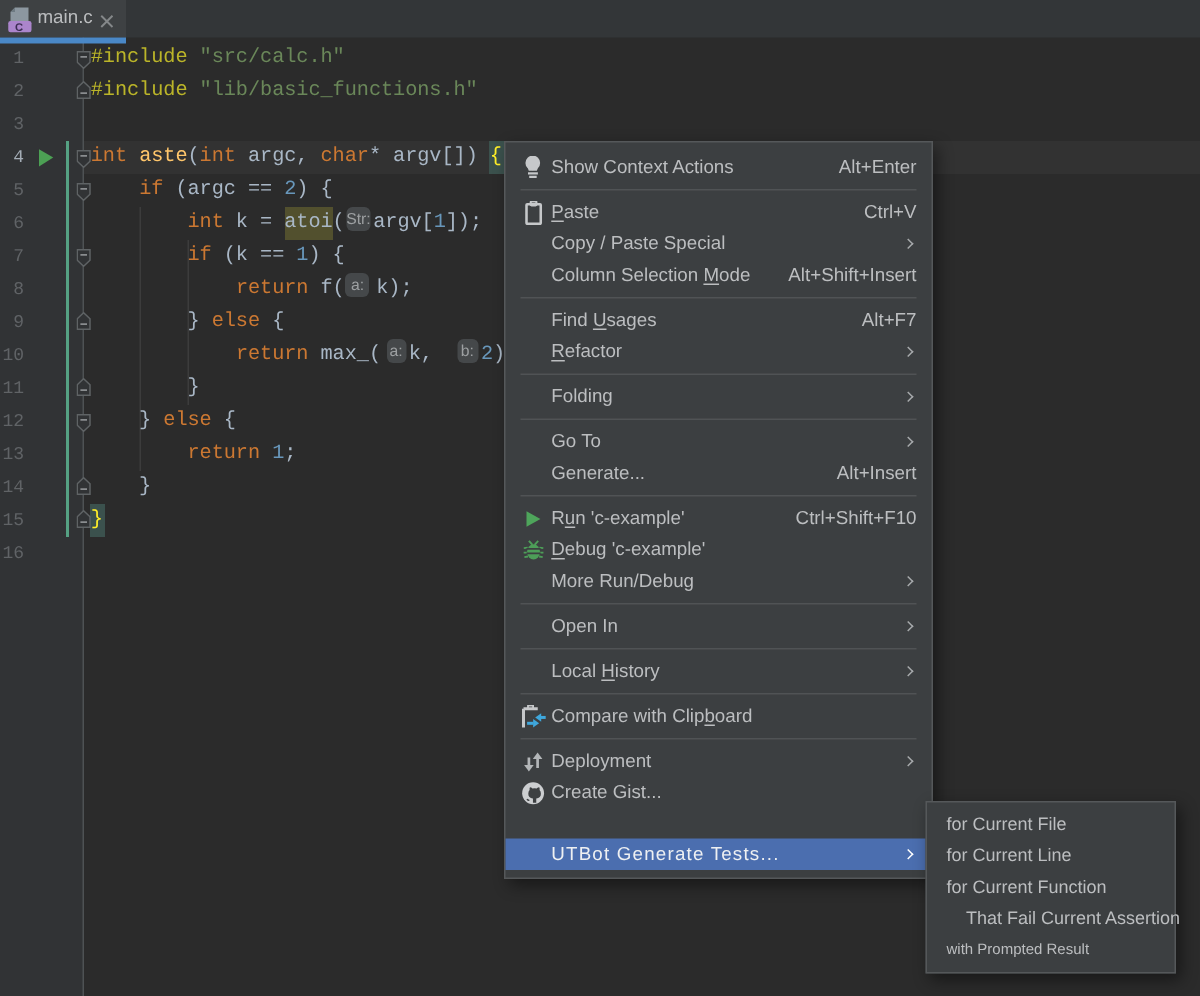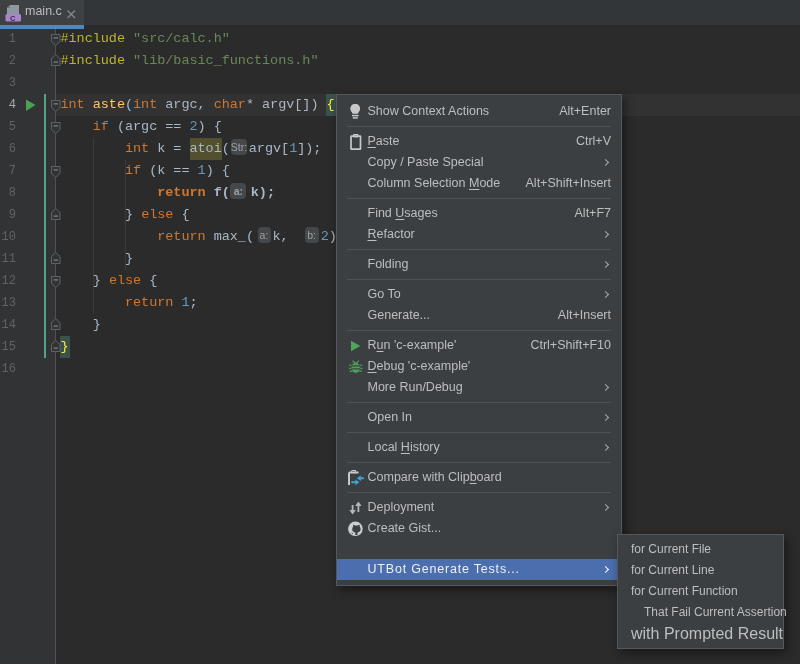--- a/index.html
+++ b/index.html
@@ -130,21 +130,21 @@
         <line x1="2.6" y1="8.1" x2="7" y2="8.1" stroke="#8a8d8f" stroke-width="1.1"></line>
       </svg>
   </div>
   <div id="codelines">
   <div class="code-line" style="top:28px;"><span class="dir">#include</span> <span class="str">"src/calc.h"</span></div>
   <div class="code-line" style="top:50px;"><span class="dir">#include</span> <span class="str">"lib/basic_functions.h"</span></div>
   <div class="code-line" style="top:94px;"><span class="kw">int</span> <span class="fn">aste</span>(<span class="kw">int</span> argc, <span class="kw">char</span>* argv[]) <span class="br">{</span></div>
   <div class="code-line" style="top:116px;">    <span class="kw">if</span> (argc == <span class="num">2</span>) {</div>
   <div class="code-line" style="top:138px;">        <span class="kw">int</span> k = atoi(<span class="hint" style="width:16px;margin-left:1px;margin-right:2px;">Str:</span>argv[<span class="num">1</span>]);</div>
   <div class="code-line" style="top:160px;">        <span class="kw">if</span> (k == <span class="num">1</span>) {</div>
-  <div class="code-line" style="top:182px;font-weight:bold;">            <span class="kw">return</span> f(<span class="hint" style="width:16px;margin-left:0.5px;margin-right:4.5px;">a:</span>k);</div>
+  <div class="code-line" style="top:182px;">            <span class="kw">return</span> f(<span class="hint" style="width:16px;margin-left:0.5px;margin-right:4.5px;">a:</span>k);</div>
   <div class="code-line" style="top:204px;">        } <span class="kw">else</span> {</div>
   <div class="code-line" style="top:226px;">            <span class="kw">return</span> max_(<span class="hint" style="width:13px;margin-left:3.5px;margin-right:2px;">a:</span>k,<span class="hint" style="width:14px;margin-left:16px;margin-right:2px;">b:</span><span class="num">2</span>);</div>
   <div class="code-line" style="top:248px;">        }</div>
   <div class="code-line" style="top:270px;">    } <span class="kw">else</span> {</div>
   <div class="code-line" style="top:292px;">        <span class="kw">return</span> <span class="num">1</span>;</div>
   <div class="code-line" style="top:314px;">    }</div>
   <div class="code-line" style="top:336px;"><span class="br">}</span></div>
   </div>
 
   <div class="menu" id="mainmenu" style="left:336px; top:94px; width:286px;">
@@ -213,15 +213,15 @@
           <path d="M4.9,12.4 q-1.1,0.3 -1.5,-0.7" stroke="#3c3f41" stroke-width="1" fill="none"></path>
         </svg>Create Gist...</div>
     <div class="mi sel"><span style="letter-spacing:0.8px;">UTBot Generate Tests...</span><span class="ar"></span></div>
   </div>
 
   <div class="menu" id="submenu" style="left:617px; top:534px; width:167px; padding:4px 0; font-size:12px;">
     <div class="mi" style="padding-left:13px; font-size:12px;">for Current File</div>
     <div class="mi" style="padding-left:13px; font-size:12px;">for Current Line</div>
     <div class="mi" style="padding-left:13px; font-size:12px;">for Current Function</div>
     <div class="mi" style="padding-left:26px; font-size:12px;">That Fail Current Assertion</div>
-    <div class="mi" style="padding-left:13px; font-size:16px;">with Prompted Result</div>
+    <div class="mi" style="padding-left:13px; font-size:10px;">with Prompted Result</div>
   </div>
 </div>
 
 </body></html>

